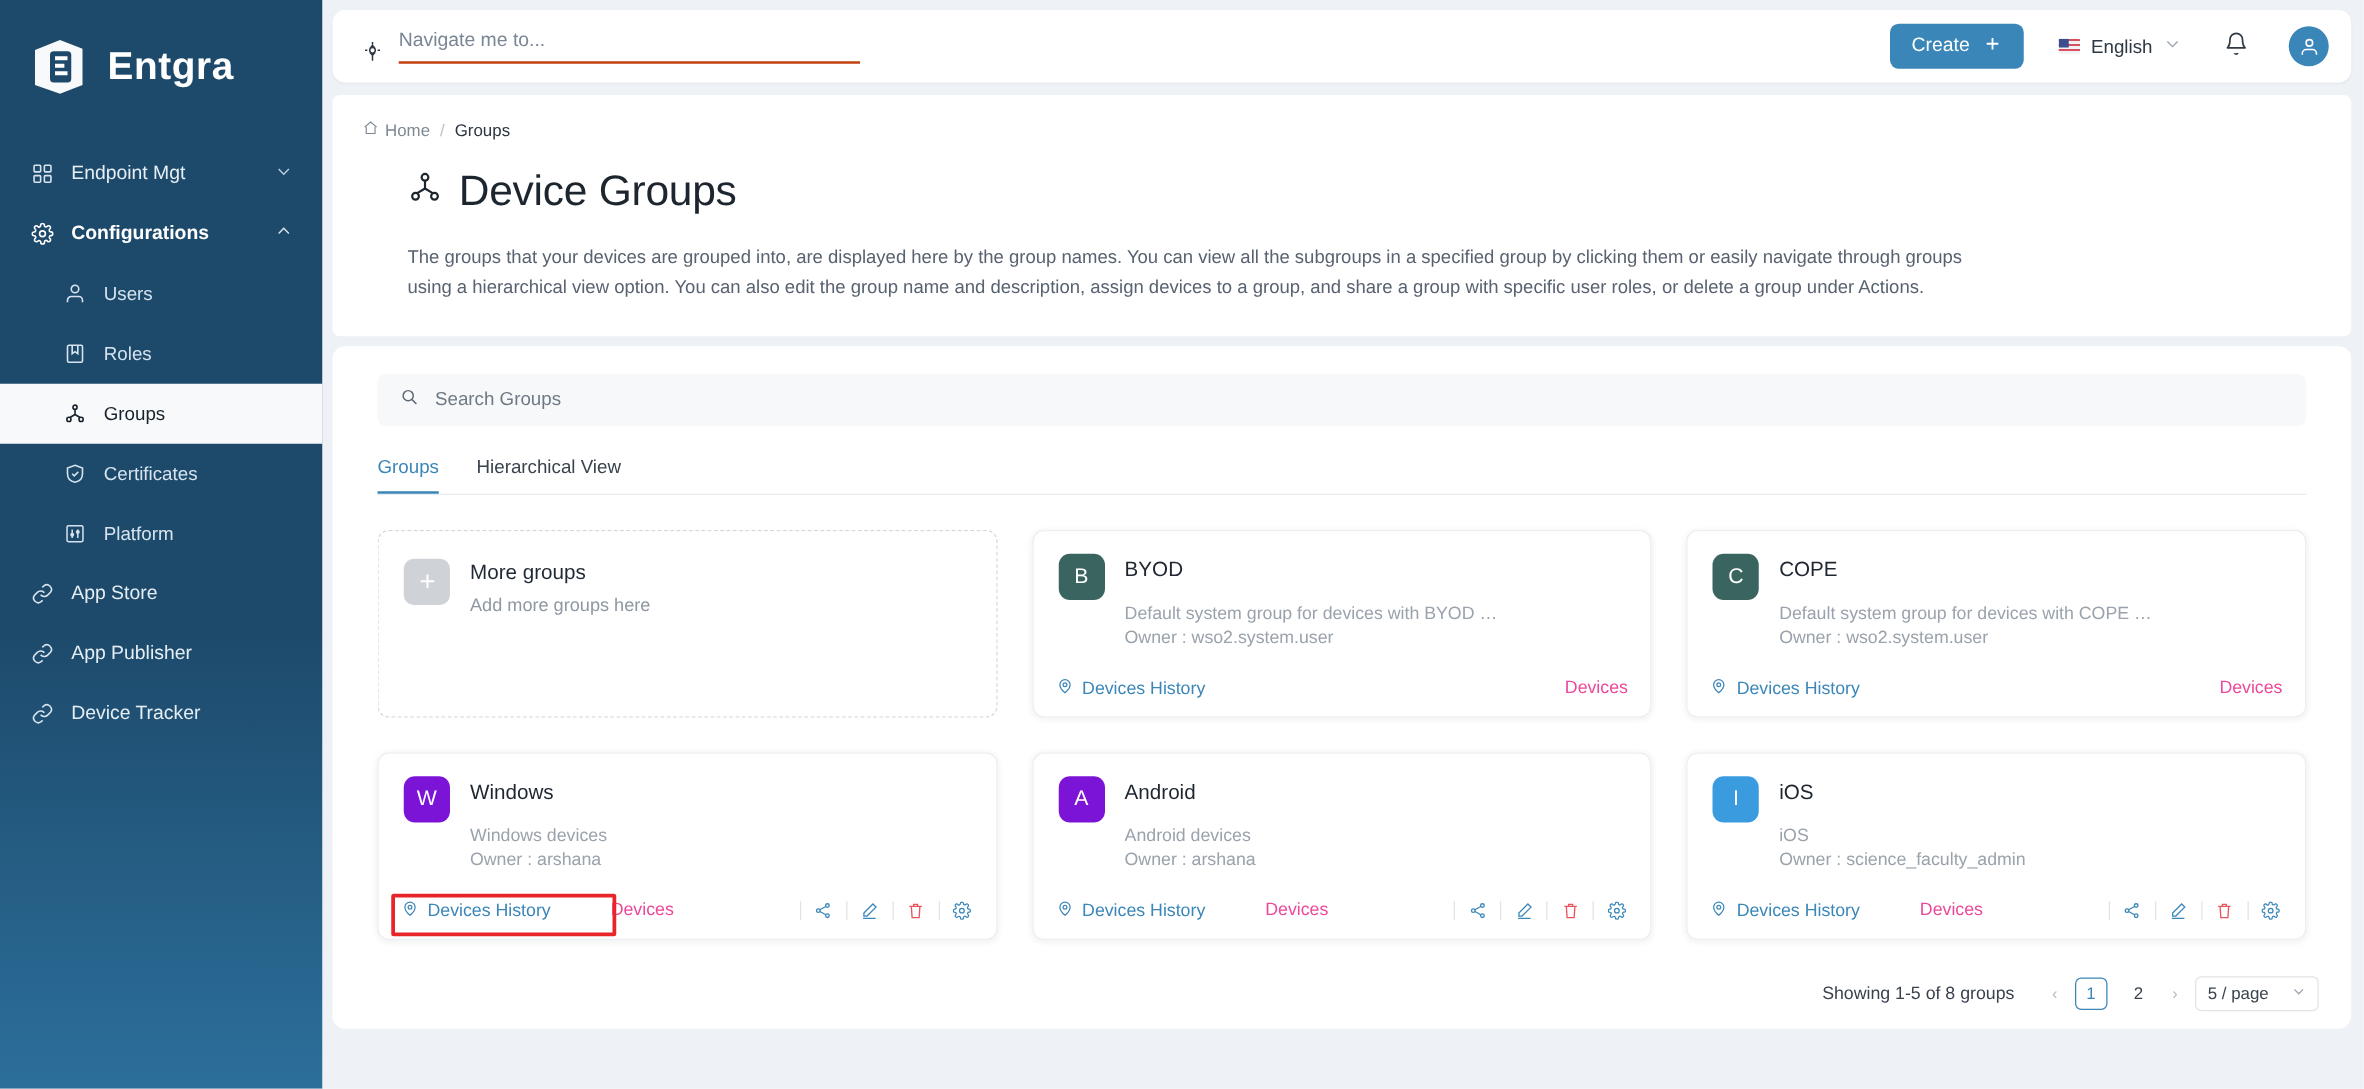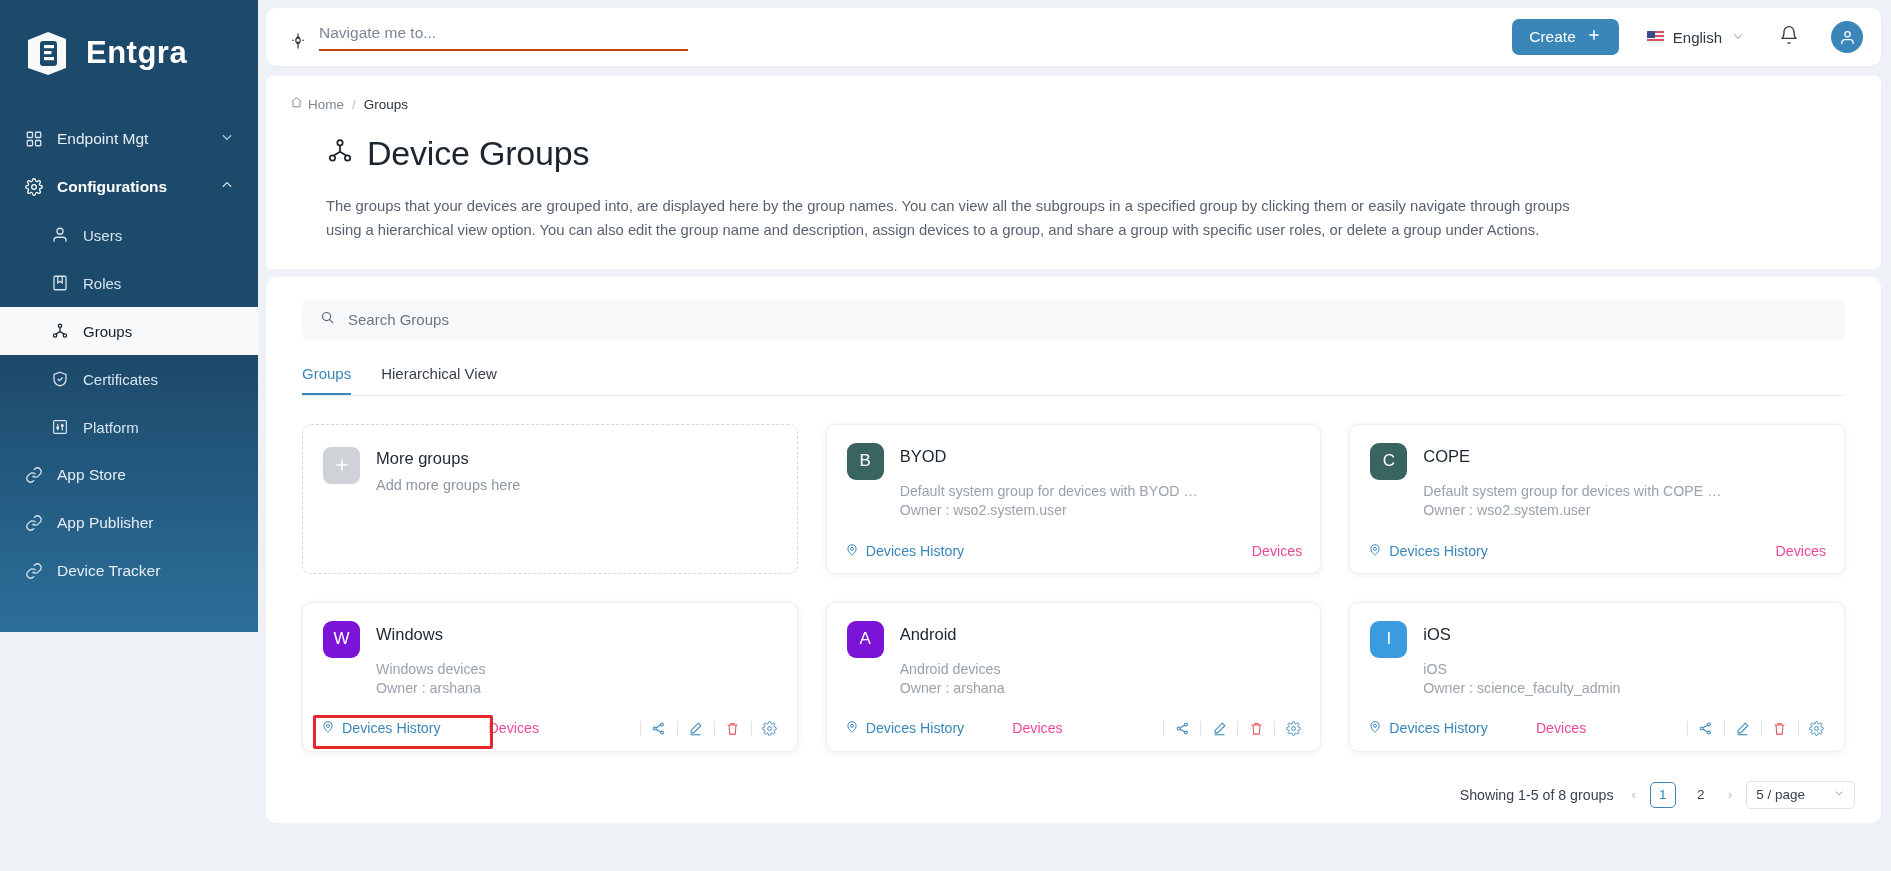--- a/index.html
+++ b/index.html
@@ -6,21 +6,21 @@
   html, body {
     width: 1891px; height: 871px;
     font-family: "Liberation Sans", sans-serif;
     background: #ffffff;
     overflow: hidden;
   }
   .app { position: relative; width: 1891px; height: 871px; display: flex; background:#eef1f5; }
 
   
   .sidebar {
-    width: 258px; height: 632px; flex: 0 0 258px;
+    width: 258px; height: 871px; flex: 0 0 258px;
     background: linear-gradient(180deg,#1d4a6b 0%, #1d4a6b 58%, #2c6f9b 100%);
     color: #fff; position: relative; text-align: center;
   }
   .brand { height: 105px; display: flex; align-items: center; padding-left: 22px; gap: 14px; }
   .brand-logo { width: 50px; height: 50px; position: relative; }
   .brand-name { font-size: 31px; font-weight: 600; letter-spacing: .5px; color:#fff; }
 
   .nav { margin-top: 10px; }
   .nav-item {
     display: flex; align-items: center; height: 48px;
@@ -147,31 +147,31 @@
   .icons .ibtn { cursor:pointer; display:flex; align-items:center; justify-content:center; width:18px; height:18px;}
   .highlight-box {
     position:absolute; border:3px solid #e8262a; border-radius:2px;
     pointer-events:none;
   }
 
   .pager {
     position:absolute; right: 26px; bottom: 14px;
     display:flex; align-items:center; gap:12px; font-size:14.2px; color:#3a434e;
   }
-  .pager .info { color:#39424d; margin-right:4px; }
+  .pager .info { color:#39424d; margin-right:16px; }
   .pg-btn {
     min-width:26px; height:26px; border:1px solid #dfe3e8; border-radius:5px; background:#fff;
     display:flex; align-items:center; justify-content:center; font-size:13.5px; color:#39424d; cursor:pointer;
     padding: 0 6px; font-family:"Liberation Sans", sans-serif;
   }
   .pg-btn.current { border-color:#3a86b8; color:#3a86b8; }
   .pg-arrow { color:#b4bbc3; cursor:pointer; font-size:13px; padding:0 2px; }
   .pg-select {
     height:28px; border:1px solid #dfe3e8; border-radius:5px; background:#fff;
-    display:flex; align-items:center; gap:28px; padding: 0 9px; font-size:13.5px; color:#39424d; cursor:pointer;
+    display:flex; align-items:center; gap:18px; padding: 0 9px; font-size:13.5px; color:#39424d; cursor:pointer;
   }
 </style>
 </head>
 <body>
 
 <div class="app">
 
   <aside class="sidebar">
     <div class="brand">
       <span class="brand-logo">

